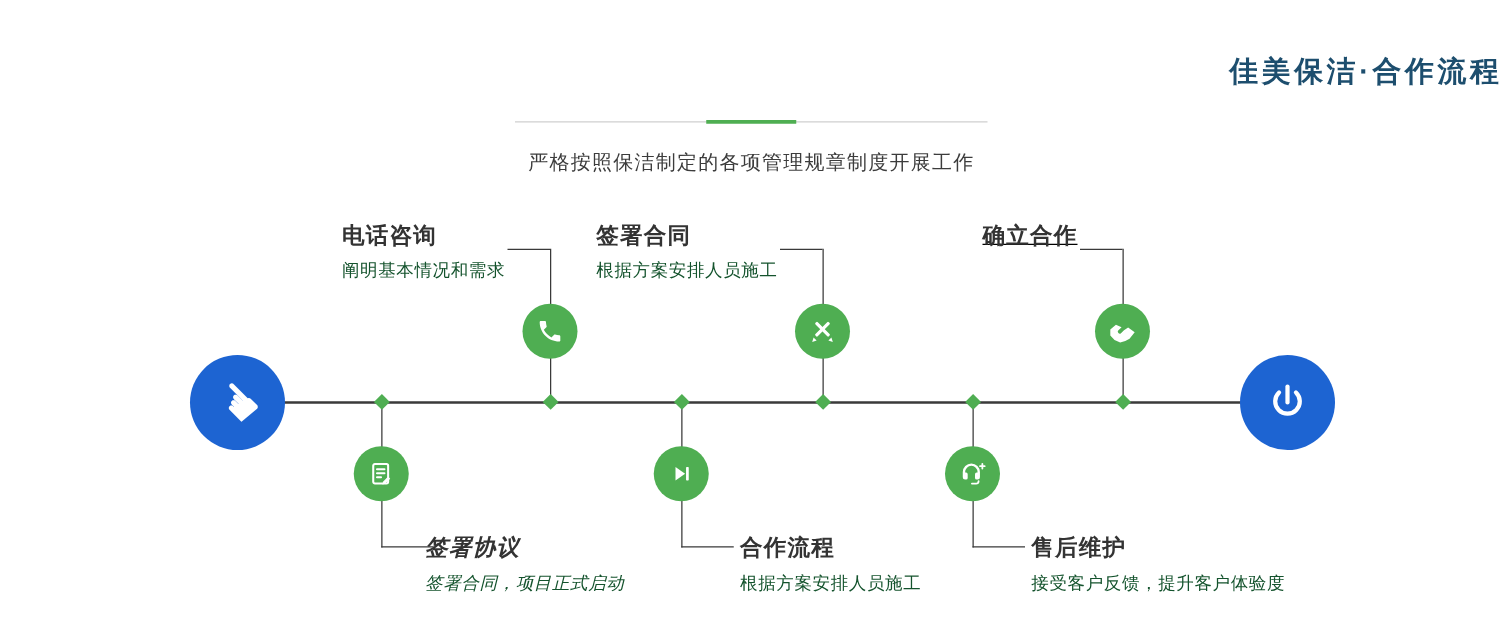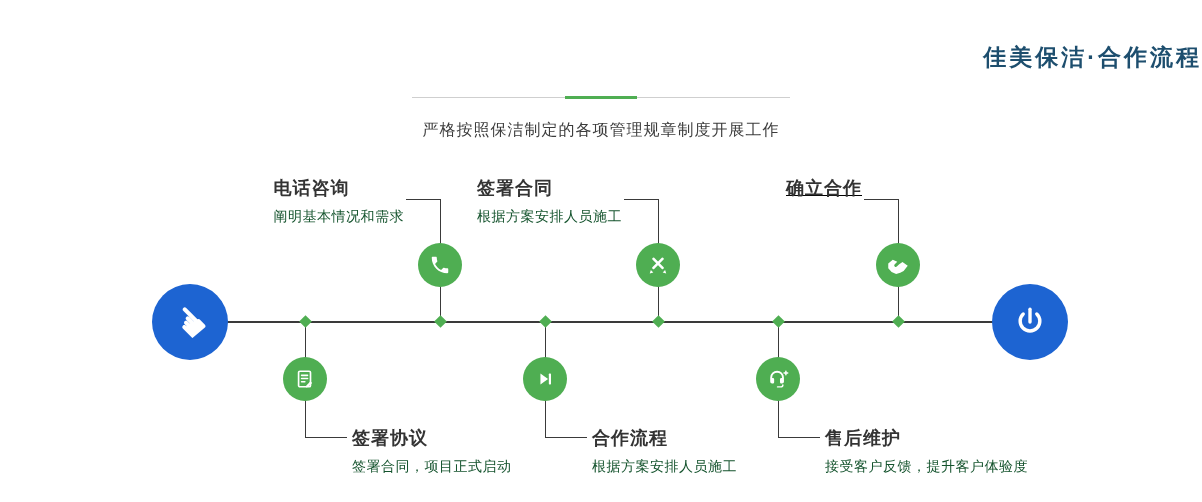--- a/index.html
+++ b/index.html
@@ -59,21 +59,21 @@
   
   .diamond{position:absolute;width:9px;height:9px;background:var(--green);
     transform:rotate(45deg);z-index:2;top:317px;}
   .d1{left:436px;} .d2{left:301px;} .d3{left:654px;}
   .d4{left:541px;} .d5{left:894px;} .d6{left:774px;}
 
   
   .label-top{position:absolute;top:176px;text-align:left;}
   .lt1{right:798px;} .lt3{right:580px;} .lt5{right:340px;text-decoration:underline;}
   .label-bottom{position:absolute;top:426px;text-align:left;}
-  .lb2{left:352px;} .lb4{left:592px;} .lb6{left:825px;}
+  .lb2{left:340px;font-style:italic;} .lb4{left:592px;} .lb6{left:825px;}
   .step-title{font-size:18px;font-weight:bold;color:#333;letter-spacing:1px;white-space:nowrap;}
   .step-desc{font-size:14px;color:#14532d;margin-top:8px;white-space:nowrap;letter-spacing:0.5px;}
 </style>
 </head>
 <body>
 
 <div class="stage">
 
   <h1 class="page-title">佳美保洁·合作流程</h1>
   <div class="divider">

